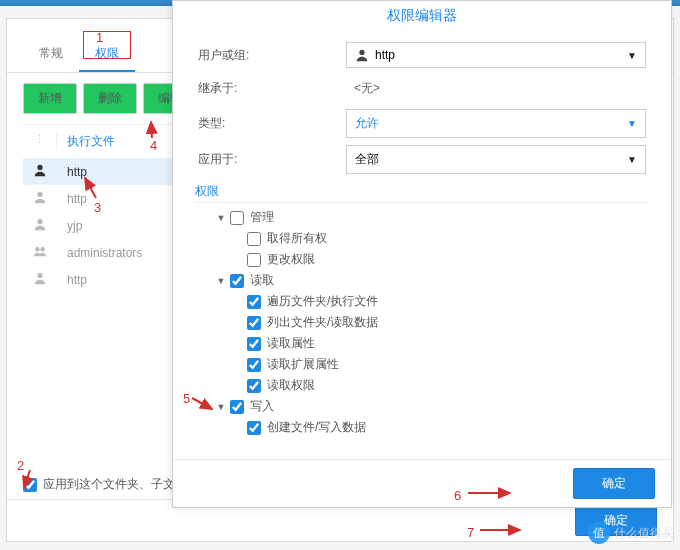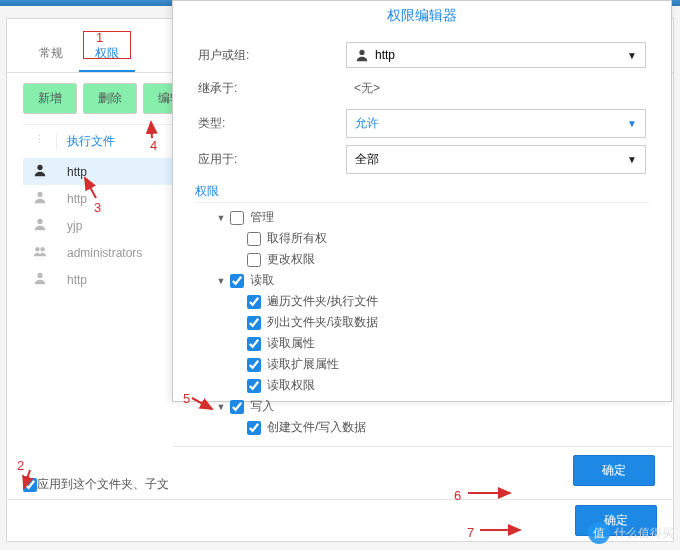--- a/index.html
+++ b/index.html
@@ -5,37 +5,37 @@
 *{box-sizing:border-box;margin:0;padding:0;font-family:"Helvetica Neue",Arial,"Microsoft YaHei",sans-serif;font-size:12px}
 body{width:680px;height:550px;background:#f5f5f5;overflow:hidden;position:relative}
 .topbar{height:6px;background:linear-gradient(#3a8ecf,#2f7bb8)}
 .backpanel{position:absolute;left:6px;top:18px;width:668px;height:524px;background:#fff;border:1px solid #d9d9d9}
 .bp-tabs{display:flex;border-bottom:1px solid #e0e0e0;padding:18px 16px 0 16px;position:relative}
 .tab{padding:8px 16px;color:#777;cursor:pointer}
 .tab.active{color:#1e88e5;border-bottom:2px solid #1e88e5;font-weight:500}
 .redbox{position:absolute;left:76px;top:12px;width:48px;height:28px;border:1.5px solid #d32f2f;pointer-events:none}
 .annot{position:absolute;color:#d32f2f;font-size:13px;font-family:Arial;pointer-events:none;z-index:5}
 .toolbar{padding:10px 16px;display:flex;gap:6px}
-.btn{padding:6px 14px;border:1px solid #ccc;background:#86efac;color:#555;cursor:pointer;border-radius:2px}
+.btn{padding:6px 14px;border:1px solid #ccc;background:#22c55e;color:#555;cursor:pointer;border-radius:2px}
 .listhdr{margin:0 16px;border-top:1px solid #eee;padding:8px 0;display:flex;color:#1e88e5;font-weight:500}
 .listhdr .hc1{width:34px;border-right:1px solid #eee;text-align:center;font-size:10px;color:#ccc}
 .listhdr .hc2{padding-left:10px}
 .list{margin:0 16px}
 .row{display:flex;align-items:center;padding:5px 0;color:#999}
 .row.sel{background:#e3f2fd;color:#333}
 .row .ic{width:34px;text-align:center}
 .row .nm{padding-left:10px}
 .personicon{display:inline-block;width:14px;height:14px}
-.bottomrow{position:absolute;left:16px;bottom:48px;display:flex;align-items:center;color:#555}
+.bottomrow{position:absolute;left:16px;bottom:48px;display:flex;align-items:center;gap:6px;color:#555}
 .cbx{width:14px;height:14px;accent-color:#1e88e5}
 .footer{position:absolute;right:0;bottom:0;height:42px;width:100%;border-top:1px solid #e5e5e5;display:flex;justify-content:flex-end;align-items:center;padding-right:16px;gap:8px}
 .pbtn{padding:6px 28px;border:1px solid #ccc;background:#fafafa;cursor:pointer;border-radius:2px;color:#555}
 .pbtn.primary{background:#1e88e5;border-color:#1976d2;color:#fff}
 
-.modal{position:absolute;left:172px;top:0;width:500px;height:402px;background:#fff;border:1px solid #ccc;box-shadow:-2px 0 8px rgba(0,0,0,.1);z-index:20;display:flex;flex-direction:column}
+.modal{position:absolute;left:172px;top:0;width:500px;height:508px;background:#fff;border:1px solid #ccc;box-shadow:-2px 0 8px rgba(0,0,0,.1);z-index:20;display:flex;flex-direction:column}
 .mtitle{text-align:center;padding:6px;color:#1e88e5;font-size:14px;font-weight:500}
 .mform{padding:4px 22px}
 .frow{display:flex;align-items:center;margin:7px 3px}
 .flabel{width:148px;color:#555}
 .fctrl{flex:1;border:1px solid #ccc;padding:5px 8px;display:flex;align-items:center;justify-content:space-between;background:#fff;cursor:pointer}
 .fctrl .caret{color:#222;font-size:10px}
 .ftext{flex:1;padding:5px 8px;color:#666}
 .permhdr{color:#1e88e5;font-weight:500;margin:4px 0 2px 0;padding:2px 0;border-bottom:1px solid #eee}
 .tree{padding:2px 0 4px 0;max-height:290px;overflow:hidden;color:#555}
 .tnode{display:flex;align-items:center;padding:2px 0}

